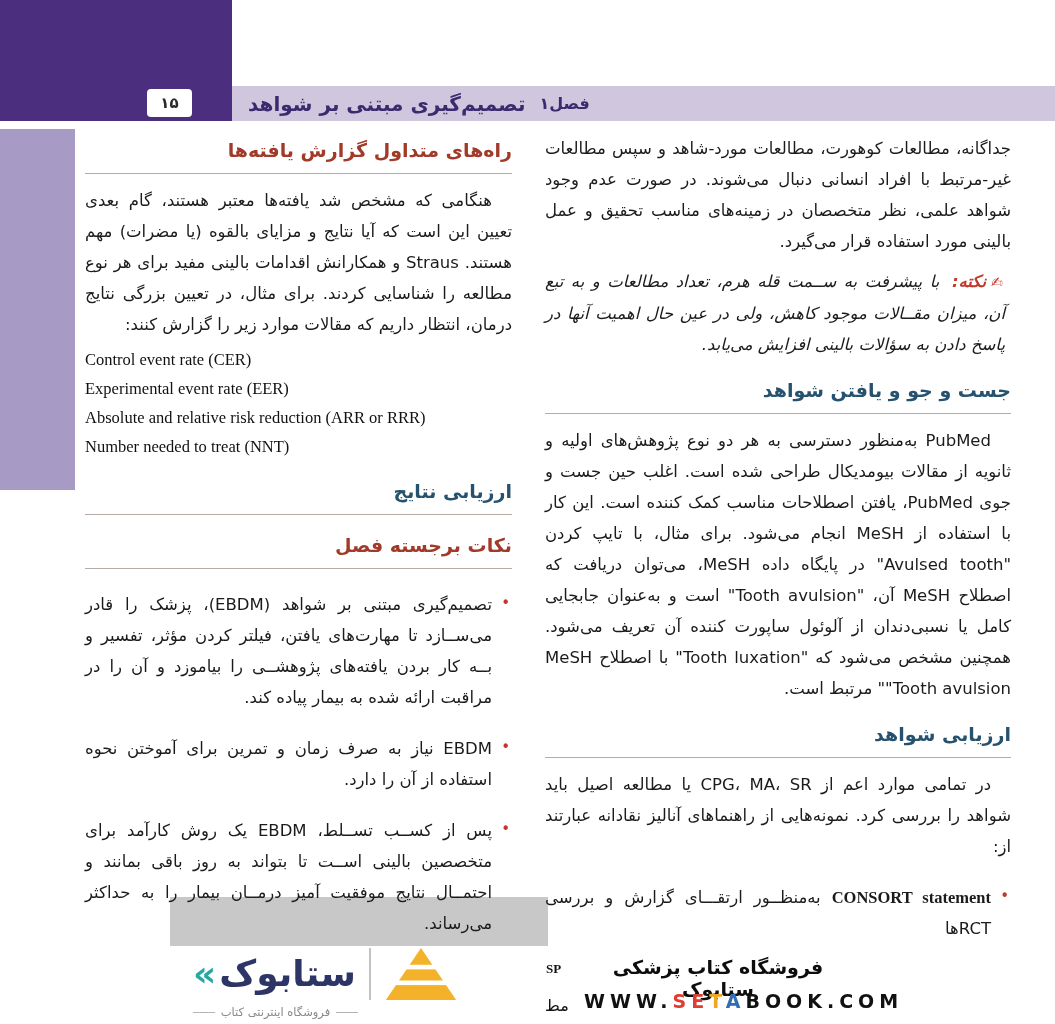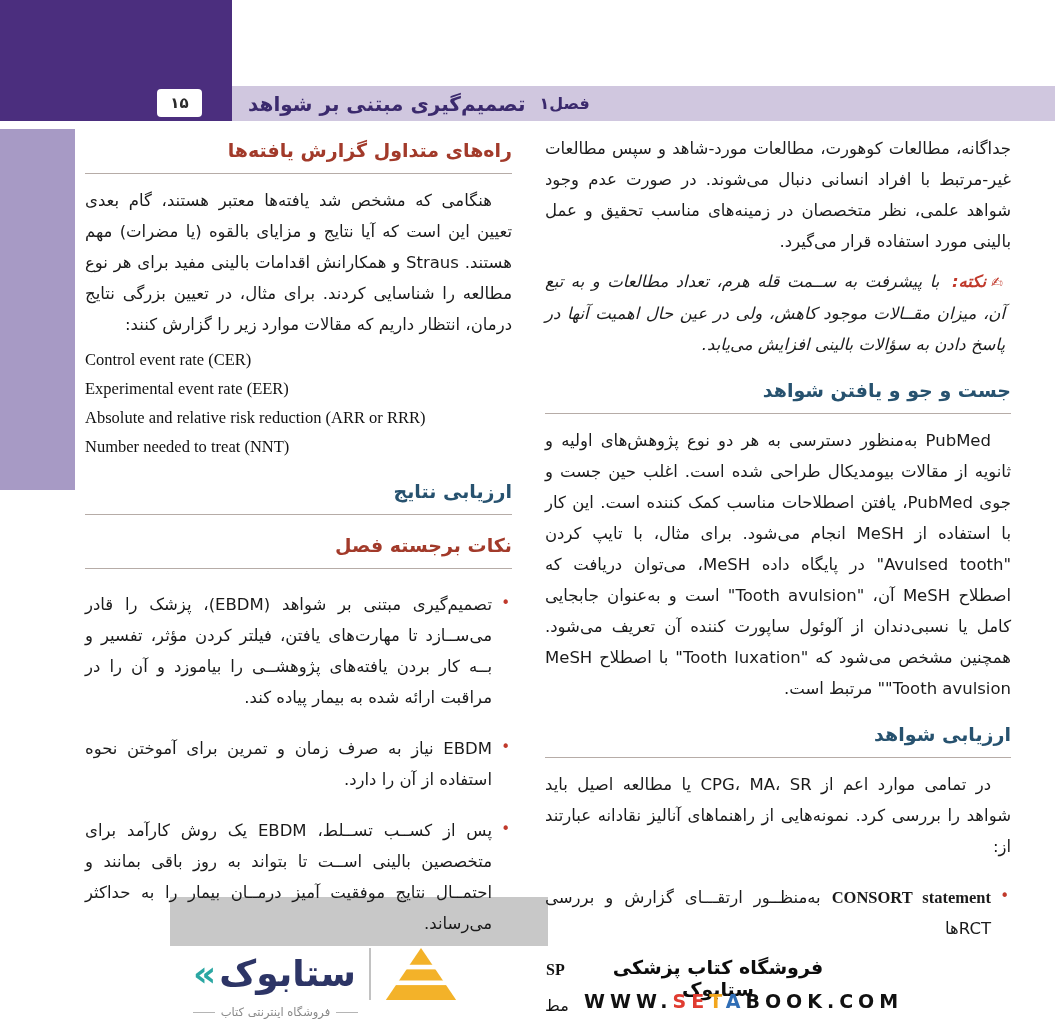--- a/index.html
+++ b/index.html
@@ -11,21 +11,21 @@
   .page { position:relative; width:1055px; height:1024px; background:#fff; overflow:hidden; }
 
   
   .hdr-dark { position:absolute; left:0; top:0; width:232px; height:121px;
               background:var(--accent-purple,#4b2e7e); z-index:2; }
   .hdr-band { position:absolute; left:232px; top:86px; width:823px; height:35px;
               background:var(--header-band,#d0c7df); display:flex; align-items:center;
               justify-content:flex-end; direction:rtl; padding-left:16px; z-index:2; }
   .hdr-chapter-label { color:#3b2a6d; font-weight:bold; font-size:16px; margin-left:14px; }
   .hdr-chapter-title { color:#3b2a6d; font-weight:bold; font-size:20px; }
-  .page-num { position:absolute; left:157px; top:89px; width:45px; height:28px;
+  .page-num { position:absolute; left:147px; top:89px; width:45px; height:28px;
               background:#fff; border-radius:4px; display:flex; align-items:center;
               justify-content:center; color:#2b2b2b; font-weight:bold; font-size:15px; z-index:3; }
   .side-strip { position:absolute; left:0; top:129px; width:75px; height:361px;
                 background:var(--side-strip,#a79ac5); z-index:1; }
 
   
   .gray-box { position:absolute; left:170px; top:897px; width:378px; height:49px;
               background:#c8c8c8; z-index:0; }
 
   
@@ -52,21 +52,21 @@
 
   .blt { position:relative; padding-right:20px; margin:20px 0; }
   .blt::before { content:"•"; color:var(--bullet-red,#c0392b); position:absolute;
                  right:2px; top:-1px; font-size:15px; }
   .en-lead { font-weight:bold; font-family:"Liberation Serif","DejaVu Serif",serif; }
 
   
   .footer-white { position:absolute; left:0; top:948px; width:1055px; height:76px;
                   background:#ffffff; z-index:3; }
   .frag { position:absolute; z-index:5; color:#111; }
-  .frag-sp { left:546px; top:961px; font-weight:bold; font-size:16px;
+  .frag-sp { left:546px; top:961px; font-weight:bold; font-size:13px;
              font-family:"Liberation Serif","DejaVu Serif",serif; }
   .frag-mt { left:545px; top:996px; font-size:16px; direction:rtl; }
 
   .footer-title { position:absolute; left:598px; top:956px; width:240px; z-index:5;
                   direction:rtl; text-align:center; font-weight:bold; font-size:19px; color:#0d0d0d; }
   .footer-url { position:absolute; left:584px; top:990px; z-index:5; font-weight:bold;
                 font-size:19px; letter-spacing:5px; white-space:nowrap; color:#111; cursor:pointer; }
 
   .logo-wrap { position:absolute; left:193px; top:946px; z-index:5; display:flex;
                flex-direction:column; }

